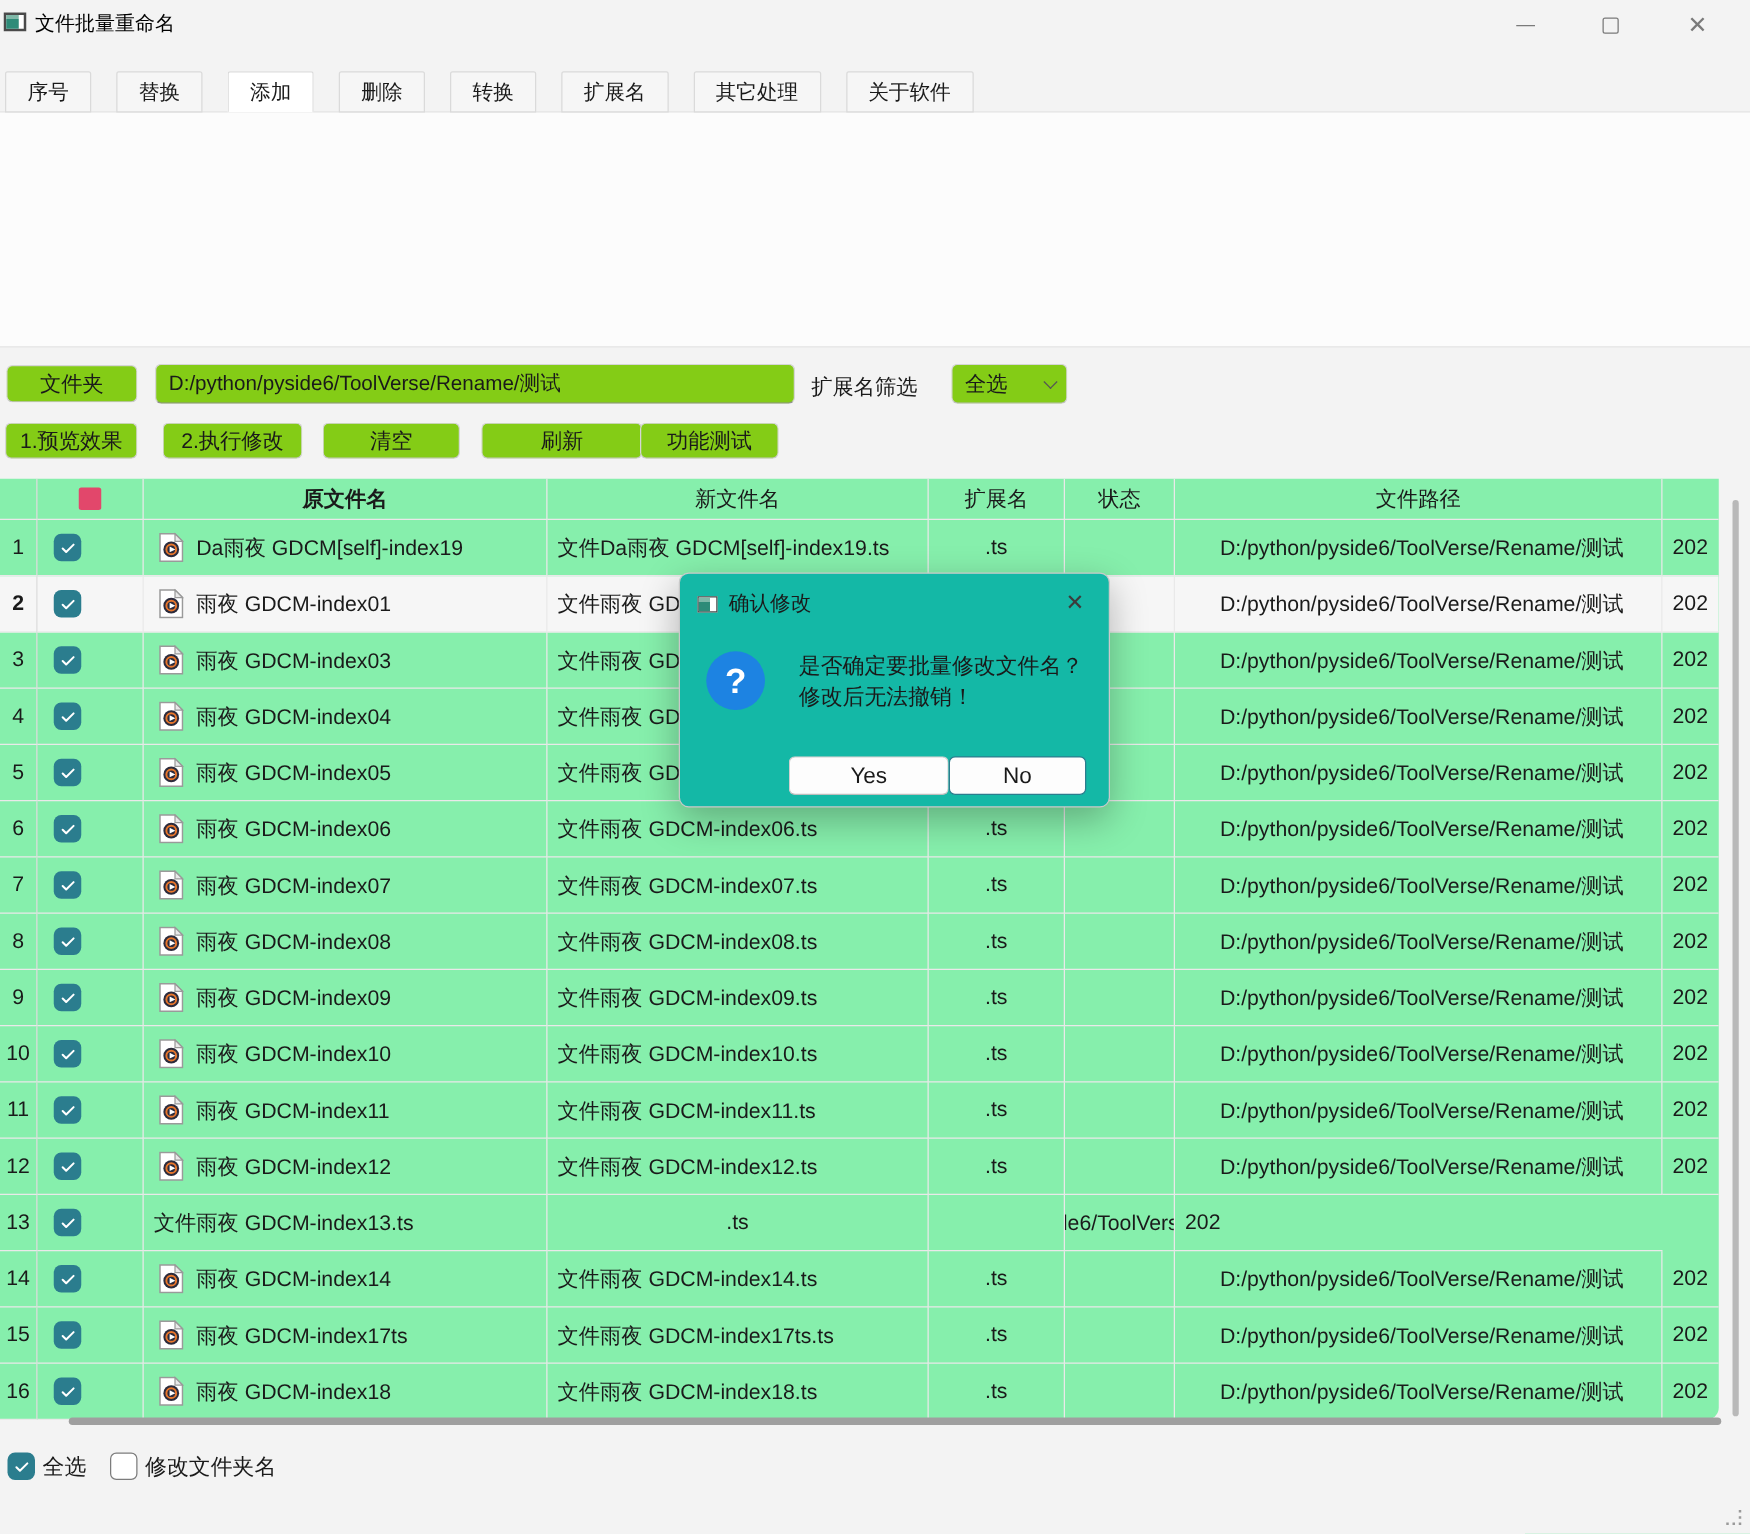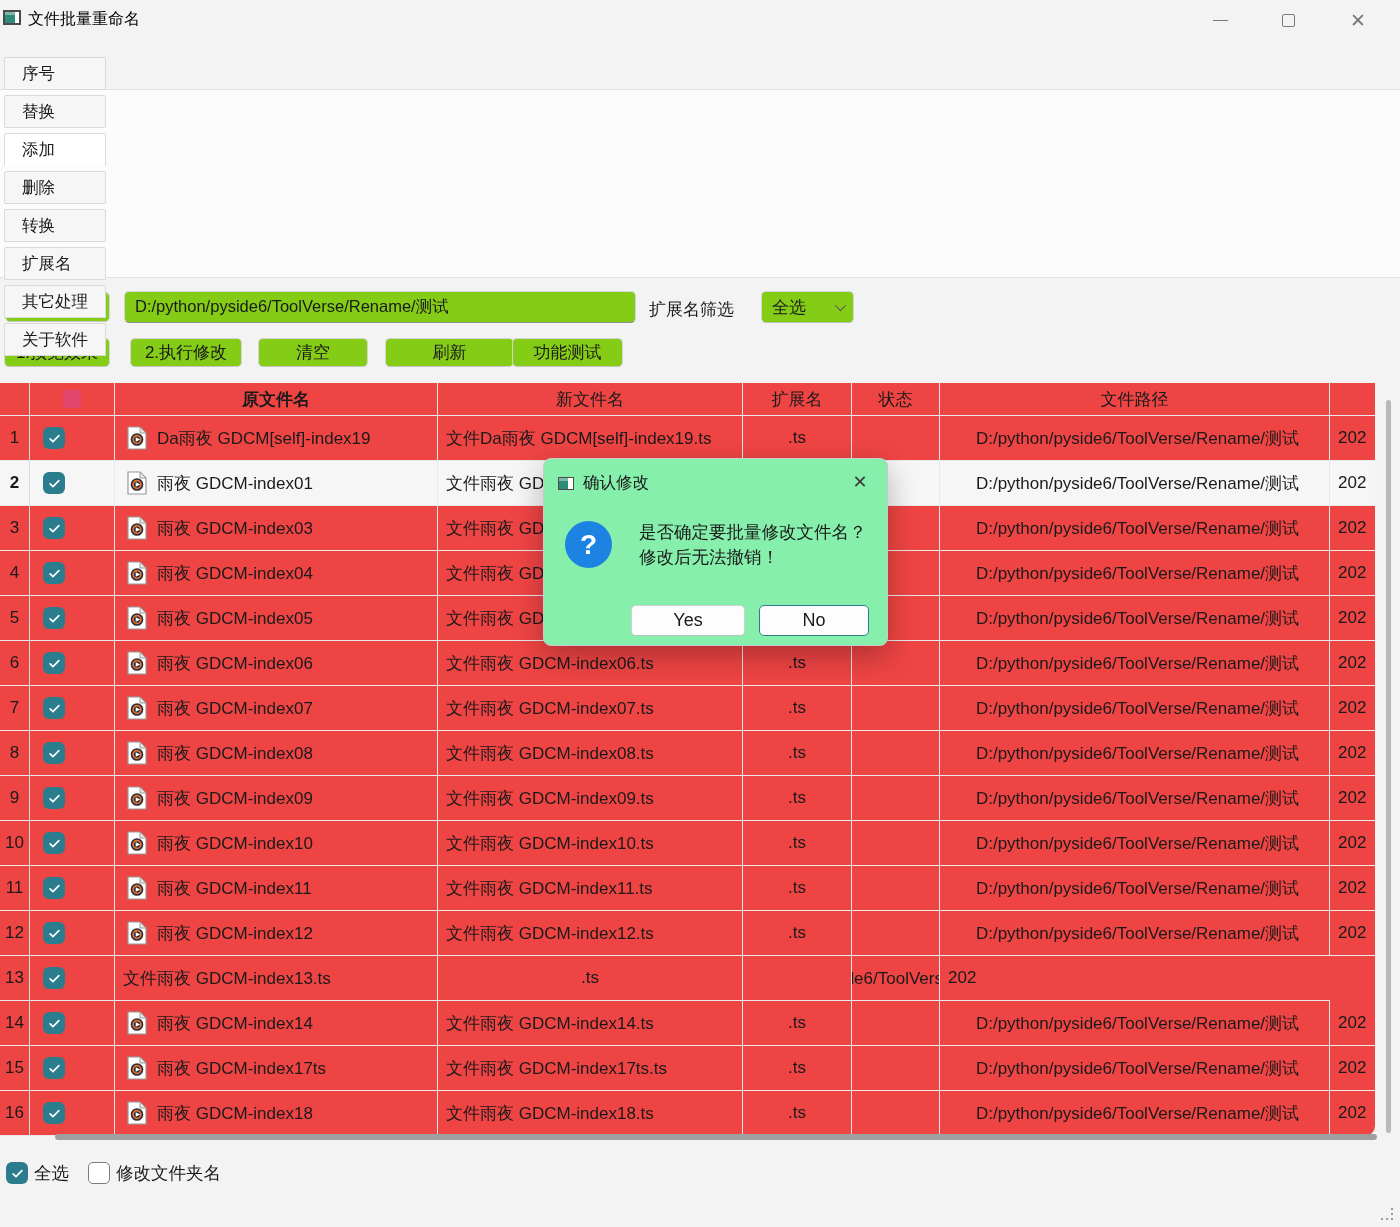--- a/index.html
+++ b/index.html
@@ -16,21 +16,21 @@
   .titlebar{position:absolute;left:0;top:0;width:1400px;height:40px;}
   .app-icon{position:absolute;left:3px;top:10px;width:18px;height:15px;border:2px solid #4a4a4a;background:#fff;display:flex;}
   .app-icon .fill{width:68%;height:100%;background:linear-gradient(#7fb8a8 0 30%, #2e8b78 30% 100%);}
   .title-text{position:absolute;left:28px;top:9px;font-size:16px;color:#000000;}
   .win-btn{position:absolute;top:6px;width:40px;height:28px;display:flex;align-items:center;justify-content:center;color:#7a7a7a;}
   .btn-min{left:1200px;} .btn-max{left:1268px;} .btn-close{left:1338px;}
   .btn-min .bar{width:15px;height:0;border-top:1.6px solid #7a7a7a;}
   .btn-max .box{width:13px;height:13px;border:1.6px solid #7a7a7a;border-radius:2px;}
   .btn-close{font-size:19px;}
   
-  .tab-bar{position:absolute;left:4px;top:57px;display:flex;gap:5px;z-index:2;flex-direction:column;}
+  .tab-bar{position:absolute;left:4px;top:57px;display:flex;gap:20px;z-index:2;}
   .tab{height:33px;padding:0 17px;display:flex;align-items:center;font-size:16.5px;
        background:#f6f6f6;border:1px solid #dadada;border-radius:2px 2px 0 0;}
   .tab.selected{background:#fff;border-bottom:1px solid #fff;}
   .tab-panel{position:absolute;left:0;top:89px;width:1400px;height:189px;background:var(--panel);
              border-top:1px solid #e2e2e2;border-bottom:1px solid #e2e2e2;z-index:1;}
   
   .combo,.tinput,.btn{background:#84cc16;border:1px solid var(--border);border-radius:5px;font-size:17px;
       font-family:inherit;color:var(--text);}
   .combo{border-bottom-color:#bdbdbd;display:flex;align-items:center;justify-content:space-between;padding:0 10px;}
   .tinput{border-bottom:1px solid #8f8f8f;padding:0 10px;display:flex;align-items:center;}
@@ -43,21 +43,21 @@
   .folder-btn{position:absolute;left:5px;top:292px;width:105px;height:30px;}
   .path-input{position:absolute;left:124px;top:291px;width:512px;height:32px;font-size:16.5px;}
   .filter-label{position:absolute;left:649px;top:298px;font-size:17px;}
   .filter-combo{position:absolute;left:761px;top:291px;width:93px;height:32px;}
   .btn-preview{position:absolute;left:4px;top:338px;width:106px;height:29px;}
   .btn-execute{position:absolute;left:130px;top:338px;width:112px;height:29px;}
   .btn-clear{position:absolute;left:258px;top:338px;width:110px;height:29px;}
   .btn-refresh{position:absolute;left:385px;top:338px;width:129px;height:29px;}
   .btn-test{position:absolute;left:512px;top:338px;width:111px;height:29px;}
   
-  .table{position:absolute;left:0;top:383px;width:1375px;background:#ef4444;border-radius:0 0 10px 0;overflow:hidden;}
+  .table{position:absolute;left:0;top:383px;width:1375px;background:#86efac;border-radius:0 0 10px 0;overflow:hidden;}
   .trow,.thead{display:grid;grid-template-columns:30px 85px 323px 305px 109px 88px 390px 45px;}
   .thead{height:33px;}
   .trow{height:45px;}
   .cell{display:flex;align-items:center;border-right:1px solid var(--grid);border-bottom:1px solid var(--grid);
         font-size:17px;overflow:hidden;white-space:nowrap;}
   .thead .cell{justify-content:center;}
   .c-num{justify-content:center;border-right:1px solid #dcdcdc;}
   .c-orig{padding-left:12px;gap:10px;}
   .c-new{padding-left:8px;}
   .c-ext,.c-status{justify-content:center;text-align:center;}
@@ -74,34 +74,34 @@
   .thead .c-check{justify-content:center;padding-left:0;}
   .file-icon{flex:0 0 auto;display:flex;}
   
   .hscroll{position:absolute;left:55px;top:1134px;width:1322px;height:6px;border-radius:3px;background:#9f9f9f;}
   .vscroll{position:absolute;left:1386px;top:400px;width:5px;height:733px;border-radius:3px;background:#b9b9b9;}
   
   .footer-item{position:absolute;display:flex;align-items:center;gap:6px;font-size:17.5px;}
   .f-selectall{left:6px;top:1161px;}
   .f-renamefolder{left:88px;top:1161px;}
   
-  .dialog{position:absolute;left:543px;top:458px;width:345px;height:188px;background:#86efac;
+  .dialog{position:absolute;left:543px;top:458px;width:345px;height:188px;background:#14b8a6;
           border:1px solid #c9c9c9;border-radius:8px;box-shadow:0 10px 30px rgba(0,0,0,.28);z-index:10;}
   .dlg-title-row{position:absolute;left:14px;top:13px;display:flex;align-items:center;gap:9px;}
   .dlg-icon{width:16px;height:13px;border:1.6px solid #4a4a4a;background:#fff;display:flex;}
   .dlg-icon .fill{width:66%;height:100%;background:linear-gradient(#7fb8a8 0 30%, #2e8b78 30% 100%);}
   .dlg-title{font-size:16.5px;}
   .dlg-close{position:absolute;right:14px;top:10px;font-size:18px;color:#3c3c3c;width:26px;height:26px;
              display:flex;align-items:center;justify-content:center;}
   .q-icon{position:absolute;left:21px;top:62px;width:47px;height:47px;border-radius:50%;background:var(--blue);
           color:#fff;font-size:28px;display:flex;align-items:center;justify-content:center;font-weight:bold;}
   .dlg-msg{position:absolute;left:95px;top:61px;font-size:17.5px;line-height:25px;}
   .dlg-btn{position:absolute;top:146px;height:31px;display:flex;align-items:center;justify-content:center;
            font-size:18px;background:#fdfdfd;border:1px solid #d0d0d0;border-radius:5px;}
-  .dlg-yes{left:87px;width:114px;border-bottom-color:#bdbdbd;}
+  .dlg-yes{left:87px;width:128px;border-bottom-color:#bdbdbd;}
   .dlg-no{left:215px;width:110px;border:1.8px solid var(--teal);}
   
   .size-grip{position:absolute;left:1381px;top:1208px;width:12px;height:12px;}
   .size-grip i{position:absolute;width:2px;height:2px;background:#9a9a9a;}
 </style>
 </head>
 <body>
 
 <div class="titlebar">
   <div class="app-icon">

